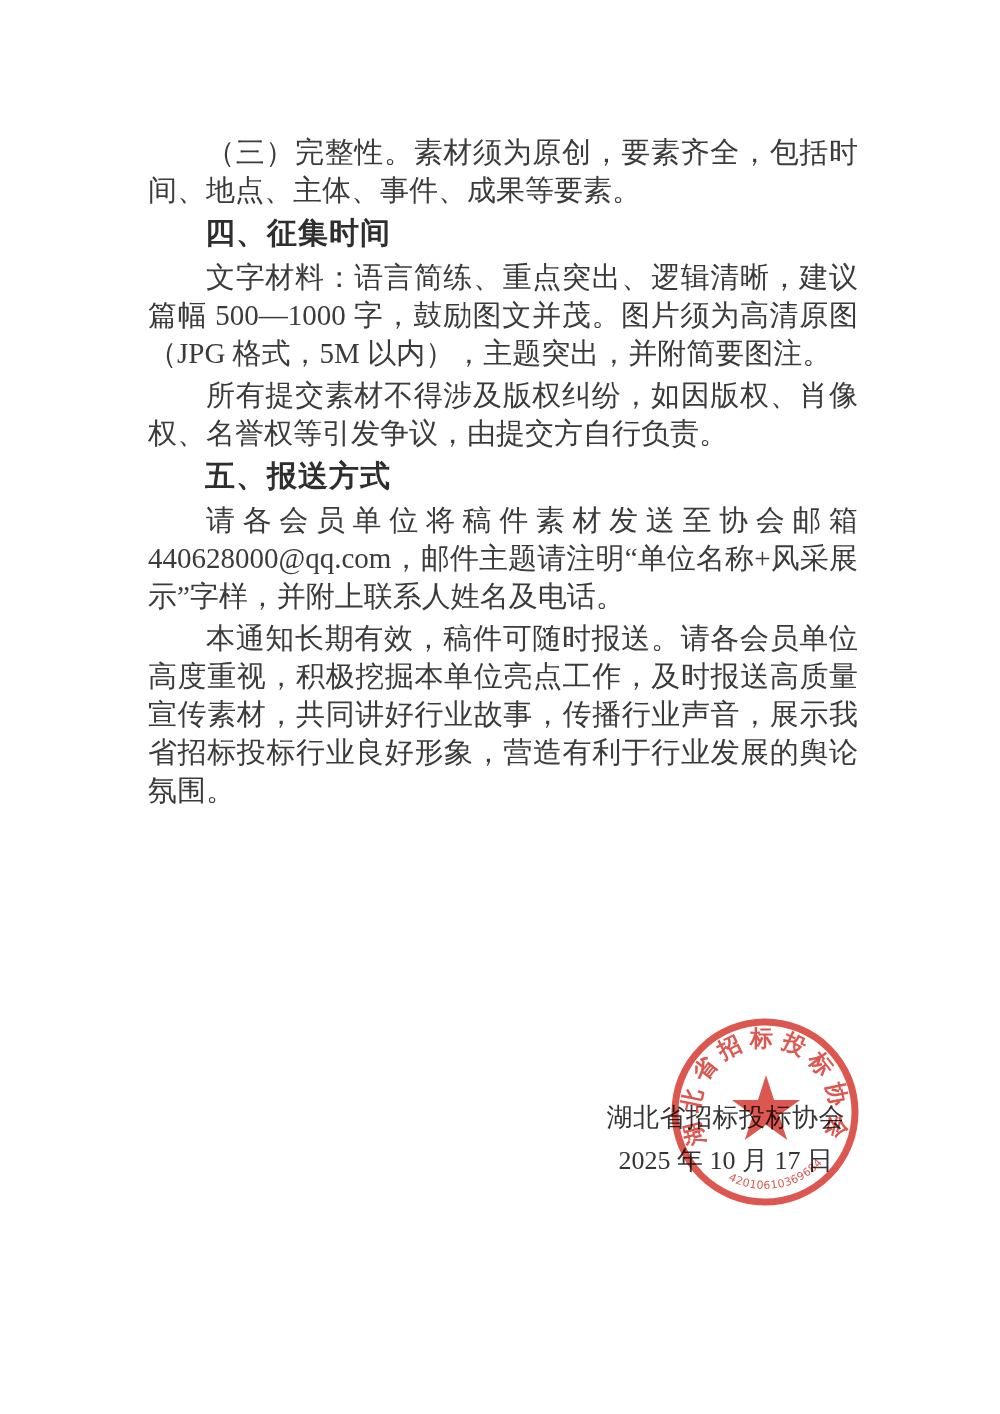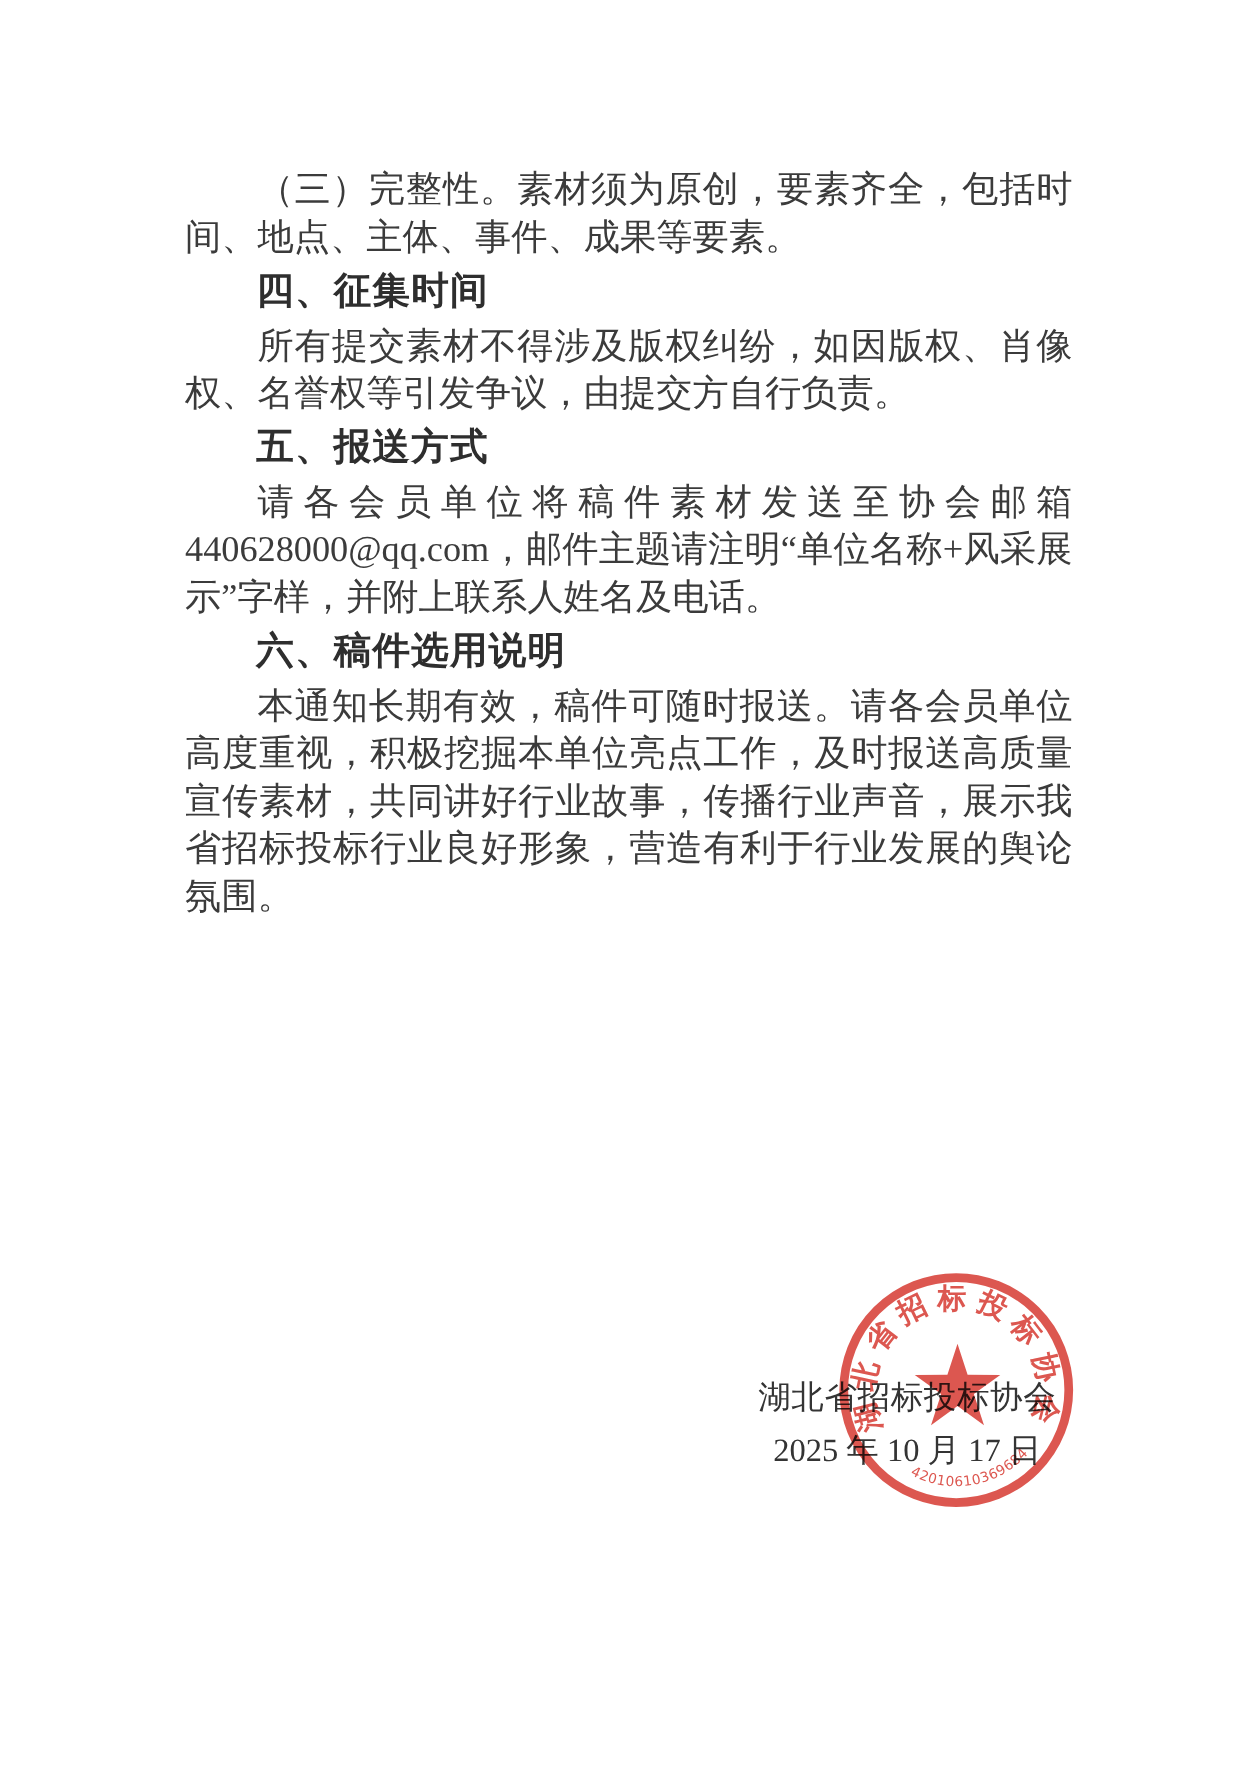--- a/index.html
+++ b/index.html
@@ -11,21 +11,21 @@
     position:relative;width:1000px;height:1414px;background:#ffffff;overflow:hidden;
   }
   .content{
     position:absolute;left:148px;top:133px;width:710px;
     font-size:29px;line-height:38px;color:#3b3b3b;
     text-align:justify;
   }
   .content p.paragraph{
     margin:0;text-indent:2em;
   }
-  .content p.paragraph + p.paragraph{margin-top:14px;}
+  .content p.paragraph + p.paragraph{margin-top:4px;}
   .content h2.heading{
     margin:5px 0 6px 0;
     font-family:"Liberation Sans", sans-serif;
     font-size:30px;font-weight:700;color:#2e2e2e;
     line-height:38px;text-indent:1.9em;letter-spacing:1px;
   }
   .signature{
     position:absolute;top:1099px;right:155px;
     display:flex;flex-direction:column;align-items:center;
     color:#343434;
@@ -59,24 +59,24 @@
 </style>
 </head>
 <body>
 
 <div class="page">
 
   <div class="content" id="doc-content">
 
   <p class="paragraph">（三）完整性。素材须为原创，要素齐全，包括时间、地点、主体、事件、成果等要素。</p>
       <h2 class="heading">四、征集时间</h2>
+      <p class="paragraph">文字材料：语言简练、重点突出、逻辑清晰，建议篇幅 500—1000 字，鼓励图文并茂。图片须为高清原图（JPG 格式，5M 以内），主题突出，并附简要图注。</p>
       <p class="paragraph">所有提交素材不得涉及版权纠纷，如因版权、肖像权、名誉权等引发争议，由提交方自行负责。</p>
       <h2 class="heading">五、报送方式</h2>
       <p class="paragraph">请各会员单位将稿件素材发送至协会邮箱 440628000@qq.com，邮件主题请注明“单位名称+风采展示”字样，并附上联系人姓名及电话。</p>
-      <h2 class="heading">六、稿件选用说明</h2>
       <p class="paragraph">本通知长期有效，稿件可随时报送。请各会员单位高度重视，积极挖掘本单位亮点工作，及时报送高质量宣传素材，共同讲好行业故事，传播行业声音，展示我省招标投标行业良好形象，营造有利于行业发展的舆论氛围。</p>
     </div>
 
   <div class="signature">
     <div class="sig-org">湖北省招标投标协会</div>
     <div class="sig-date">2025 年 10 月 17 日</div>
   </div>
 
   <svg class="seal" viewBox="-100 -100 200 200" xmlns="http://www.w3.org/2000/svg">
     <circle class="seal-ring" cx="0" cy="0" r="90"></circle>

